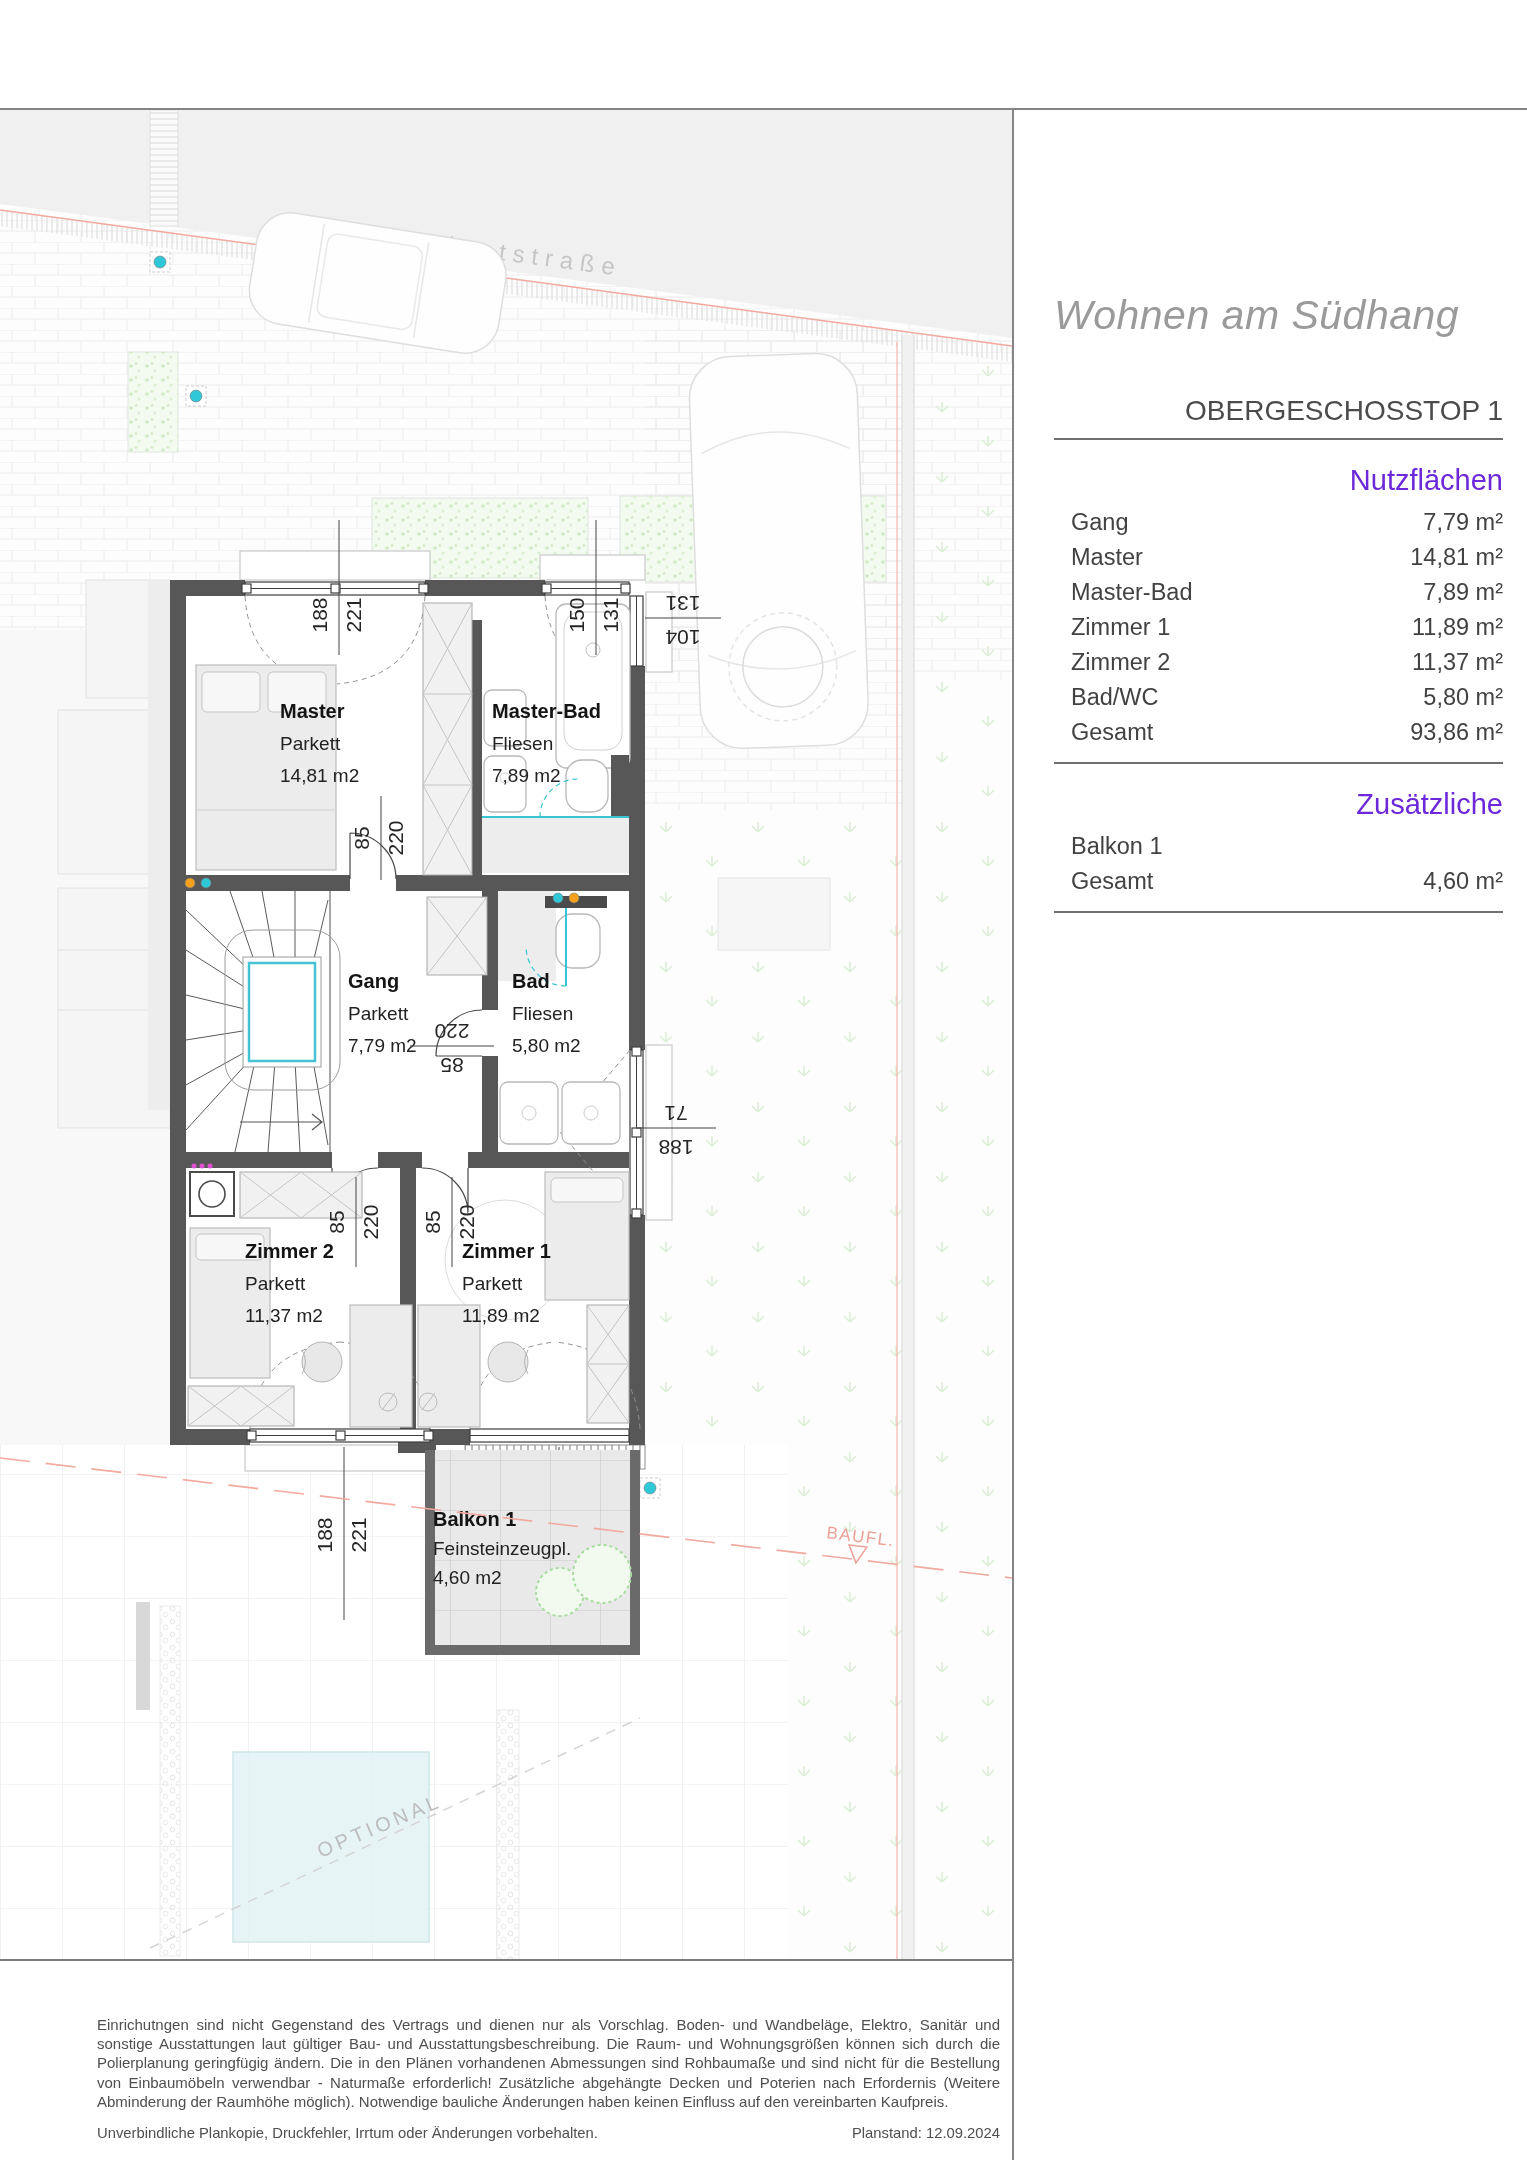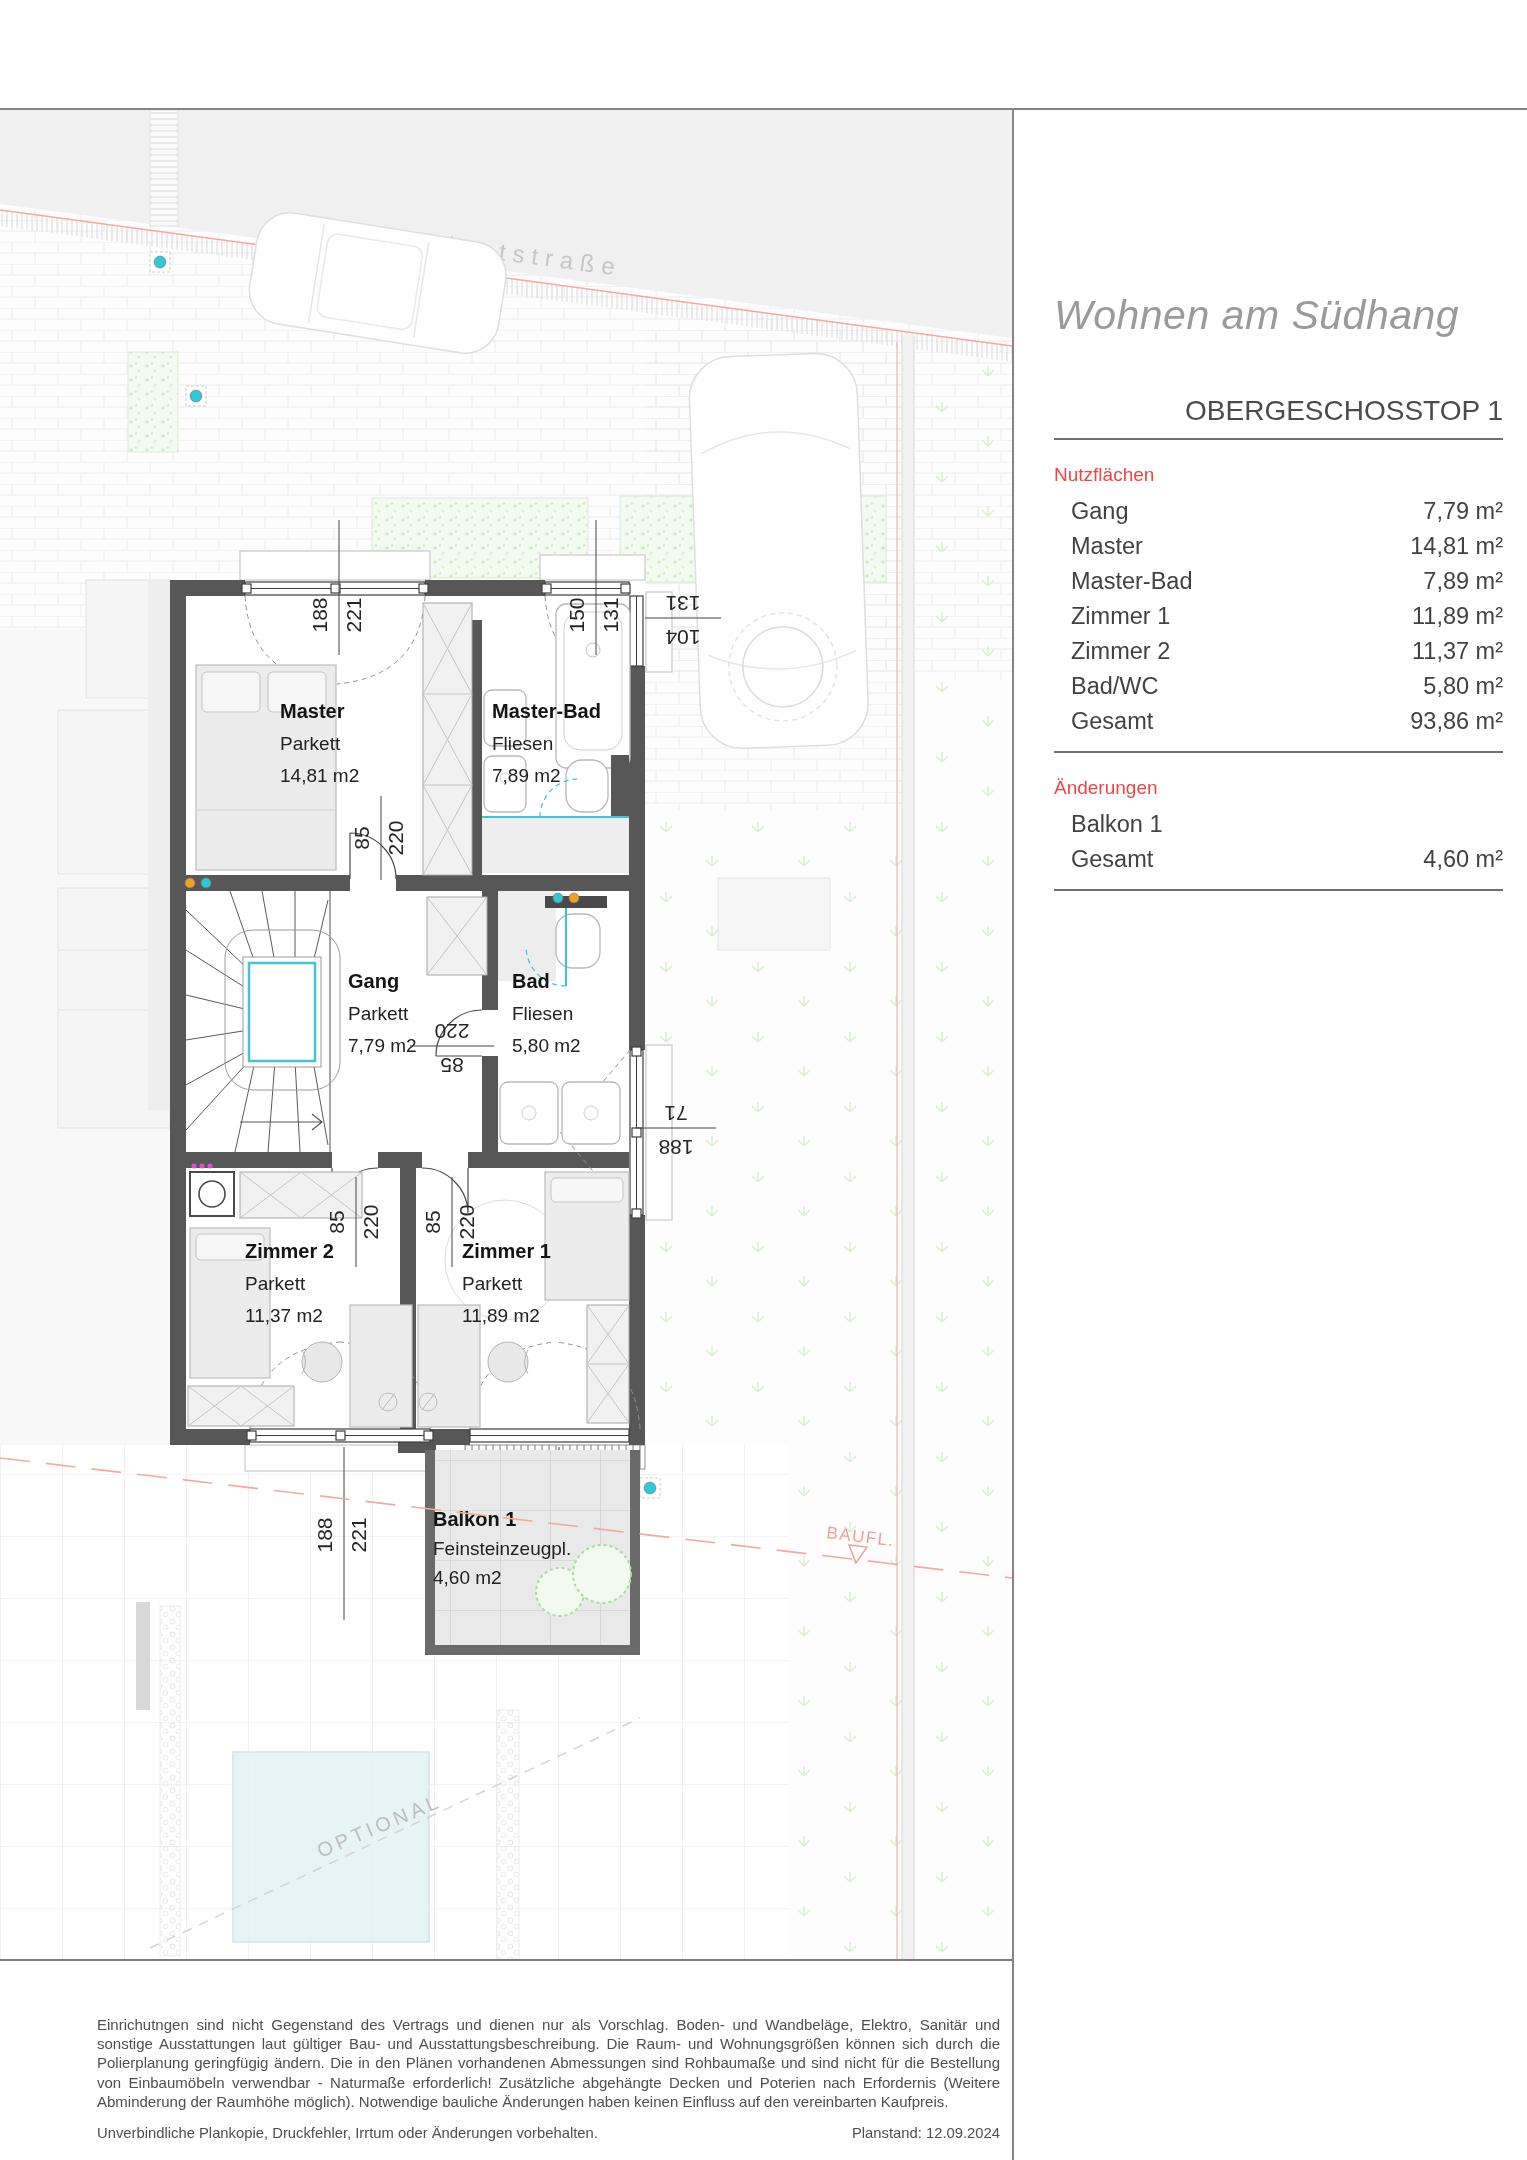--- a/index.html
+++ b/index.html
@@ -7,21 +7,21 @@
   .top-rule{position:absolute;left:0;top:108px;width:1527px;height:2px;background:#858585;}
   .v-divider{position:absolute;left:1012px;top:108px;width:2px;height:2052px;background:#858585;}
   .bottom-rule{position:absolute;left:0;top:1959px;width:1012px;height:2px;background:#7c7c7c;}
 
   
   .right-pane{position:absolute;left:1014px;top:110px;width:513px;height:2050px;background:#fff;box-sizing:border-box;padding:0 24px 0 40px;}
   .rp-title{margin-top:182px;font-size:41px;font-style:italic;color:#9a9a9a;white-space:nowrap;letter-spacing:.5px;}
   .rp-address{margin-top:78px;font-size:31px;color:#1d1d1d;text-align:right;}
   .rp-header{margin-top:56px;display:flex;justify-content:flex-end;font-size:28px;color:#4b4b4b;}
   .rp-rule{height:0;border-top:2px solid #6f6f6f;margin-top:11px;}
-  .rp-section{margin-top:24px;font-size:19px;color:#ef4444;}
+  .rp-section{margin-top:24px;font-size:29px;color:#6d28d9;text-align:right;}
   .rp-rows{margin-top:8px;}
   .rp-row{display:flex;justify-content:space-between;height:35px;line-height:35px;font-size:23.5px;color:#424242;}
   .rp-row .lab{padding-left:17px;}
   .rp-rule2{height:0;border-top:2px solid #6f6f6f;margin-top:12px;}
 
   
   .footer{position:absolute;left:0;top:1961px;width:1012px;height:199px;}
   .scale-row{position:absolute;left:97px;top:8px;width:903px;height:46px;}
   .scale-text{position:absolute;left:0;top:4px;font-size:30px;color:#3a3a3a;display:flex;gap:14px;align-items:baseline;}
   .scalebar{position:absolute;left:136px;top:15px;width:272px;height:18px;border:1px solid #3f3f3f;display:flex;}
@@ -494,21 +494,21 @@
         <span class="lab">Bad/WC</span>
         <span class="val">5,80 m²</span>
       </div>
     <div class="rp-row">
         <span class="lab">Gesamt</span>
         <span class="val">93,86 m²</span>
       </div>
   </div>
   <div class="rp-rule2"></div>
 
-  <div class="rp-section">Änderungen</div>
+  <div class="rp-section">Zusätzliche</div>
   <div class="rp-rows">
     <div class="rp-row">
         <span class="lab">Balkon 1</span>
         <span class="val"></span>
       </div>
     <div class="rp-row">
         <span class="lab">Gesamt</span>
         <span class="val">4,60 m²</span>
       </div>
   </div>

